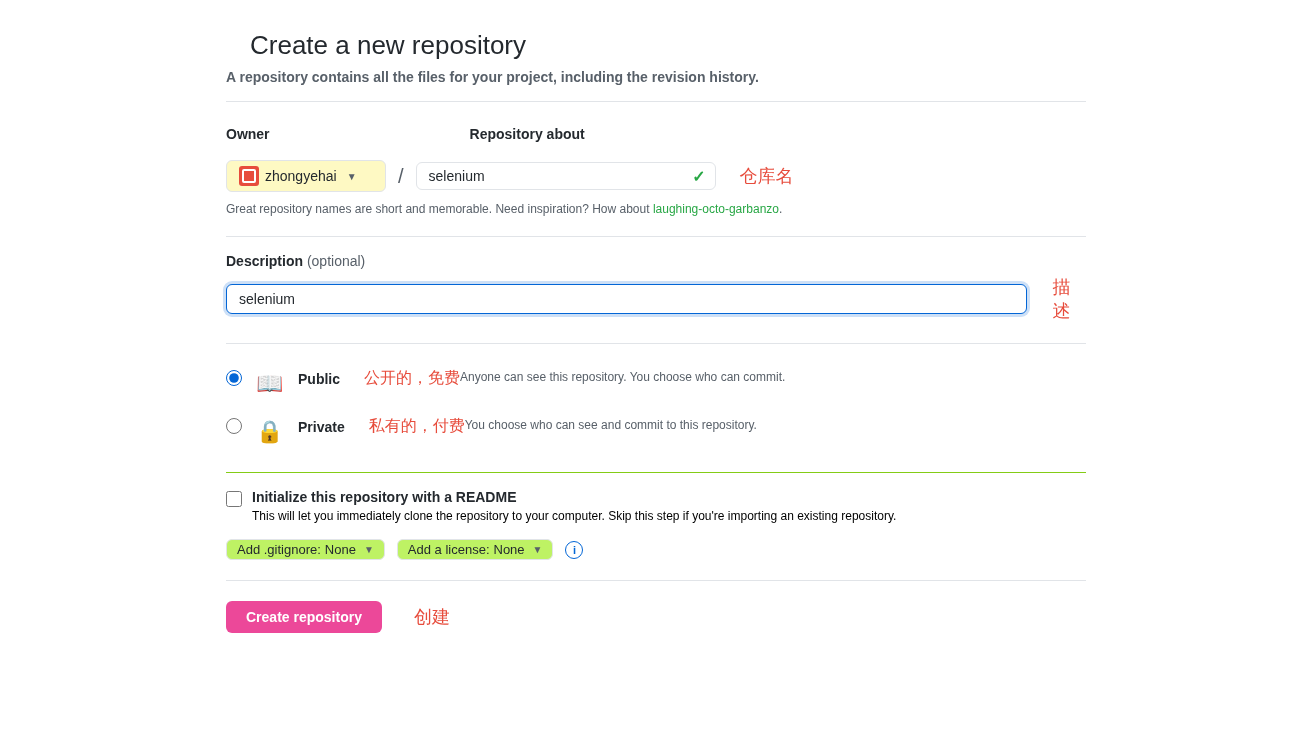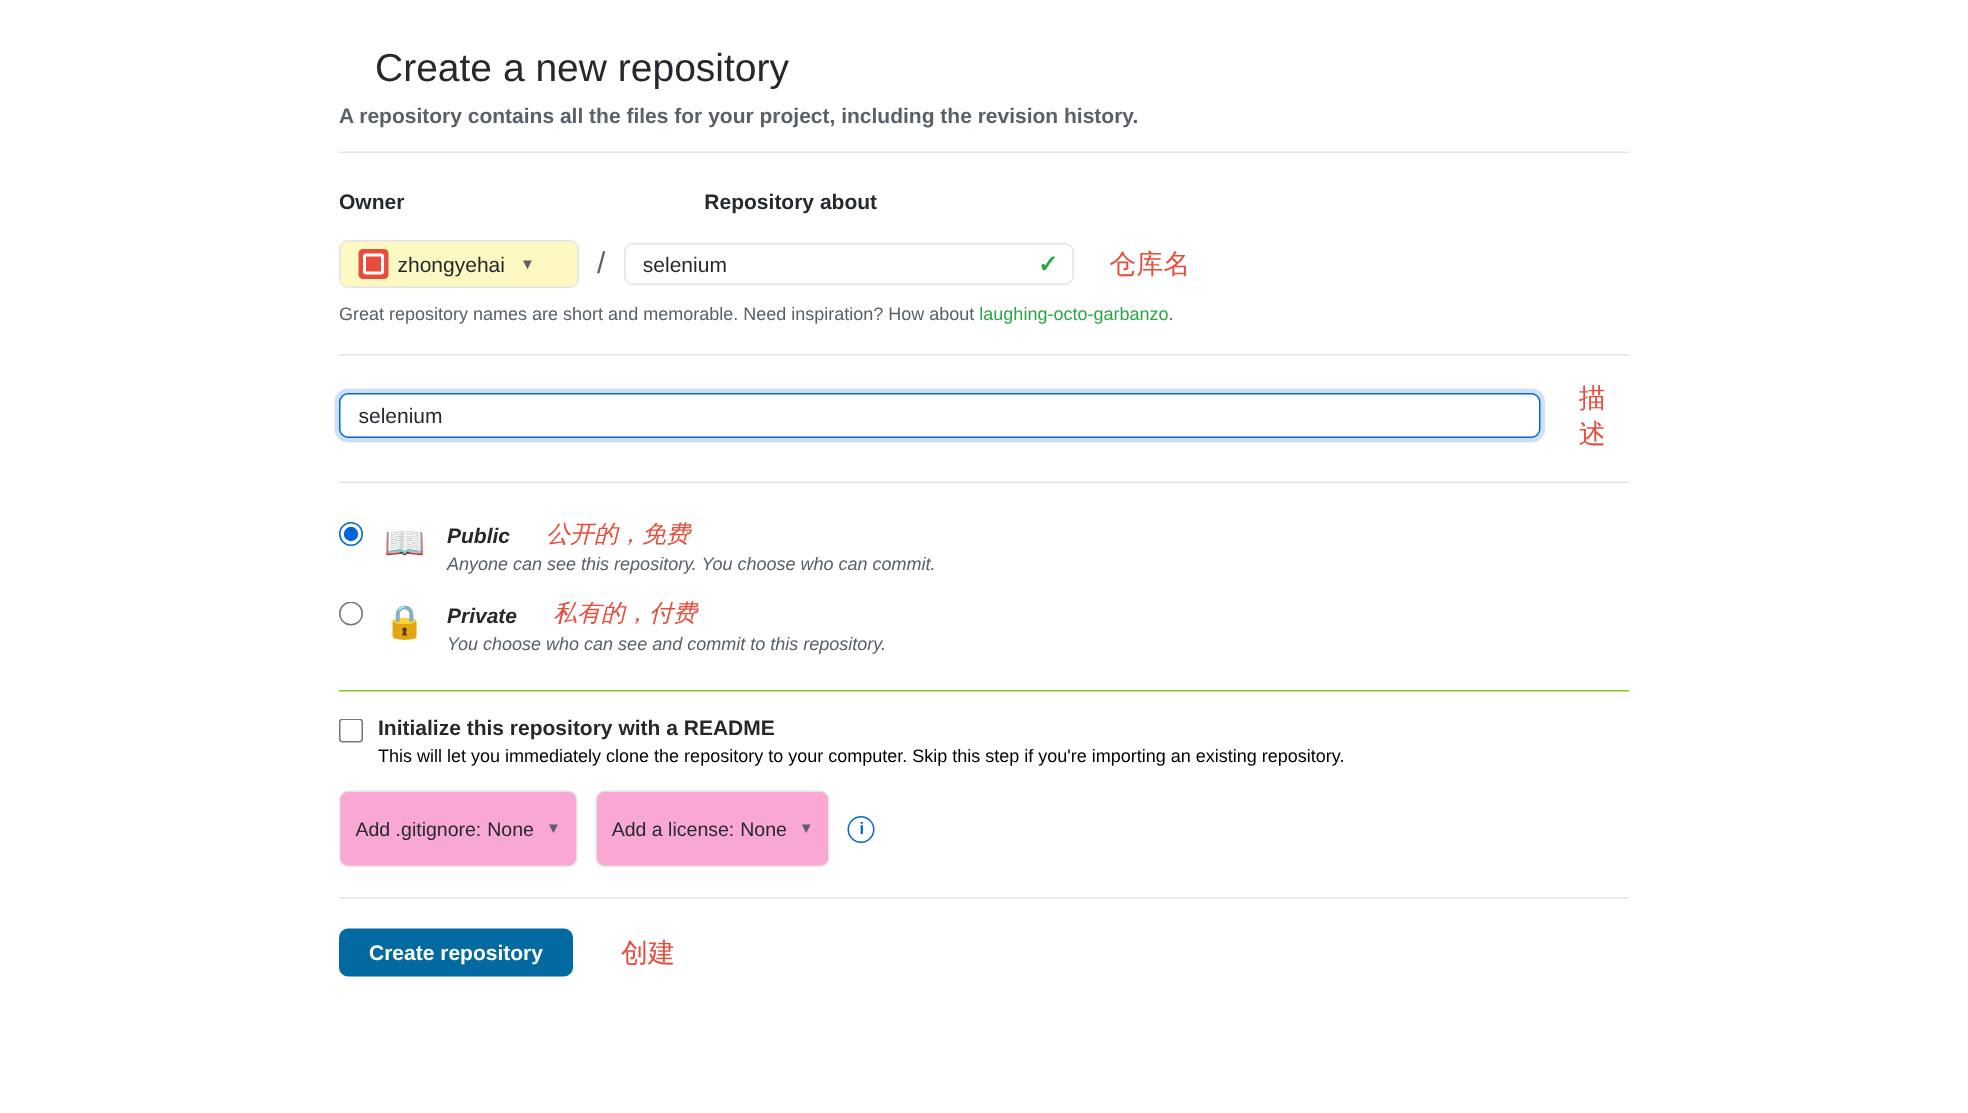--- a/index.html
+++ b/index.html
@@ -170,22 +170,21 @@
       flex-shrink: 0;
     }
     .book-icon {
       font-size: 22px;
     }
     .lock-icon-wrap {
       font-size: 22px;
     }
     .visibility-text {
       display: flex;
-      flex-direction: column;
-      font-style: italic;
+      flex-direction: row;
     }
     .visibility-title-row {
       display: flex;
       align-items: center;
       gap: 8px;
     }
     .visibility-title {
       font-size: 14px;
       font-weight: 600;
       color: #24292e;
@@ -226,22 +225,22 @@
       display: flex;
       align-items: center;
       gap: 12px;
       margin-top: 16px;
     }
     .select-dropdown {
       display: flex;
       align-items: center;
       border: 1px solid #e1e4e8;
       border-radius: 6px;
-      padding: 17px 10px;
-      background: #f9a8d4;
+      padding: 2px 10px;
+      background: #bef264;
       cursor: pointer;
       font-size: 13px;
       color: #24292e;
       gap: 4px;
     }
     .info-icon {
       width: 18px;
       height: 18px;
       border-radius: 50%;
       border: 1.5px solid #0366d6;
@@ -257,21 +256,21 @@
       border: none;
       border-top: 1px solid #e1e4e8;
       margin: 20px 0;
     }
     .create-row {
       display: flex;
       align-items: center;
       gap: 16px;
     }
     .create-button {
-      background: #0369a1;
+      background: #ec4899;
       color: #fff;
       border: none;
       border-radius: 6px;
       padding: 8px 20px;
       font-size: 14px;
       font-weight: 600;
       cursor: pointer;
       white-space: nowrap;
     }
     .owner-label-row {
@@ -315,20 +314,24 @@
       <span class="annotation-red">仓库名</span>
     </div>
     <p class="hint-text">
       <span>Great repository names are short and memorable. Need inspiration? How about </span><a href="#">laughing-octo-garbanzo</a><span>.</span>
     </p>
   </div>
 
   <hr class="divider" style="margin:16px 0;">
 
   <div class="form-section">
+    <div class="description-label">
+      <span>Description</span>
+      <span class="optional">(optional)</span>
+    </div>
     <div class="description-row">
       <input type="text" class="description-input" value="selenium" style="">
       <span class="annotation-red">描述</span>
     </div>
   </div>
 
   <hr class="divider">
 
   <div class="visibility-section">
 

